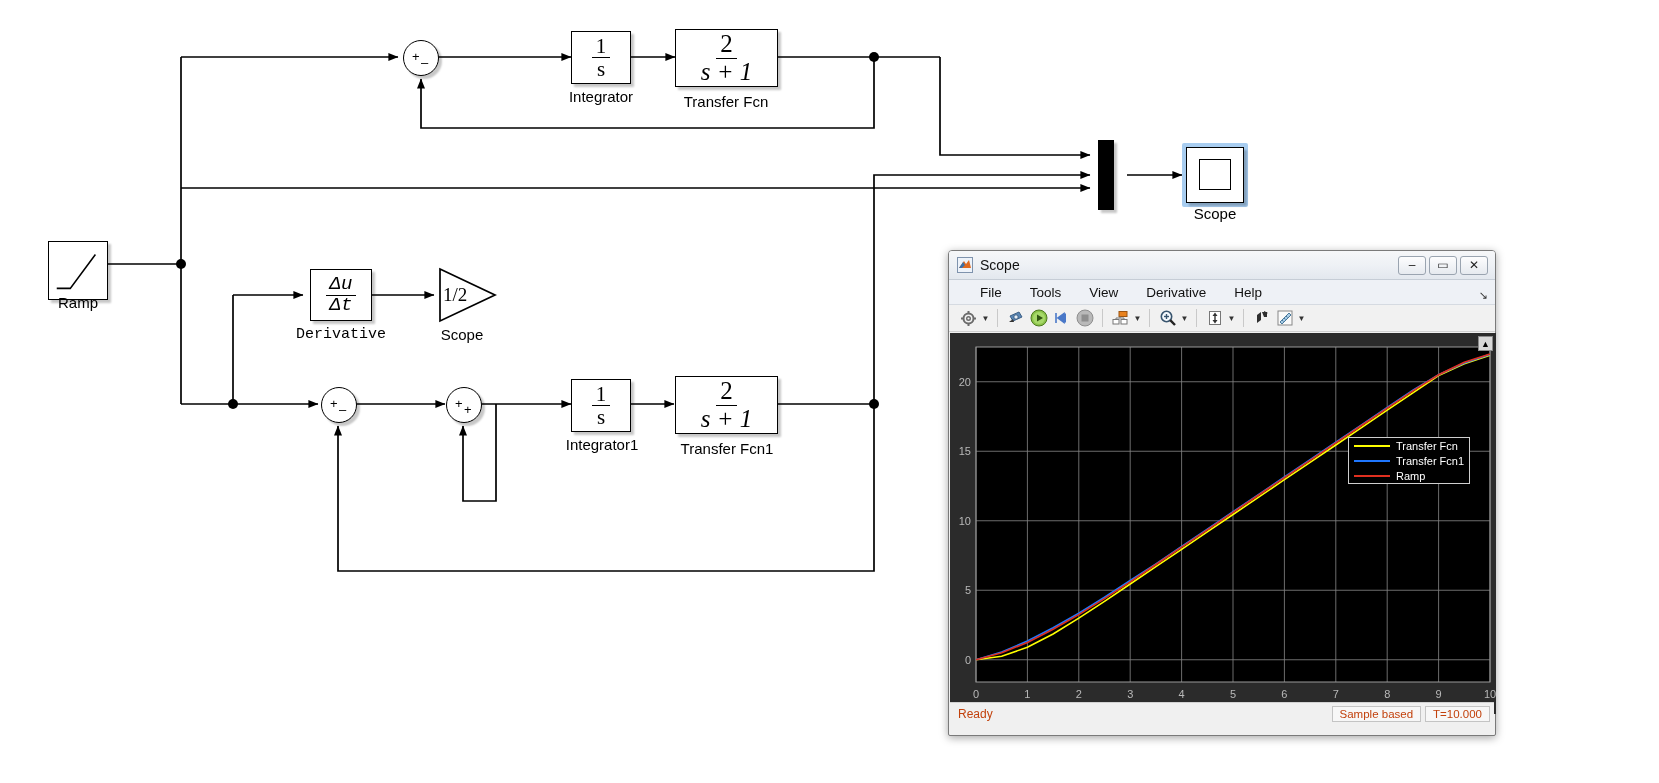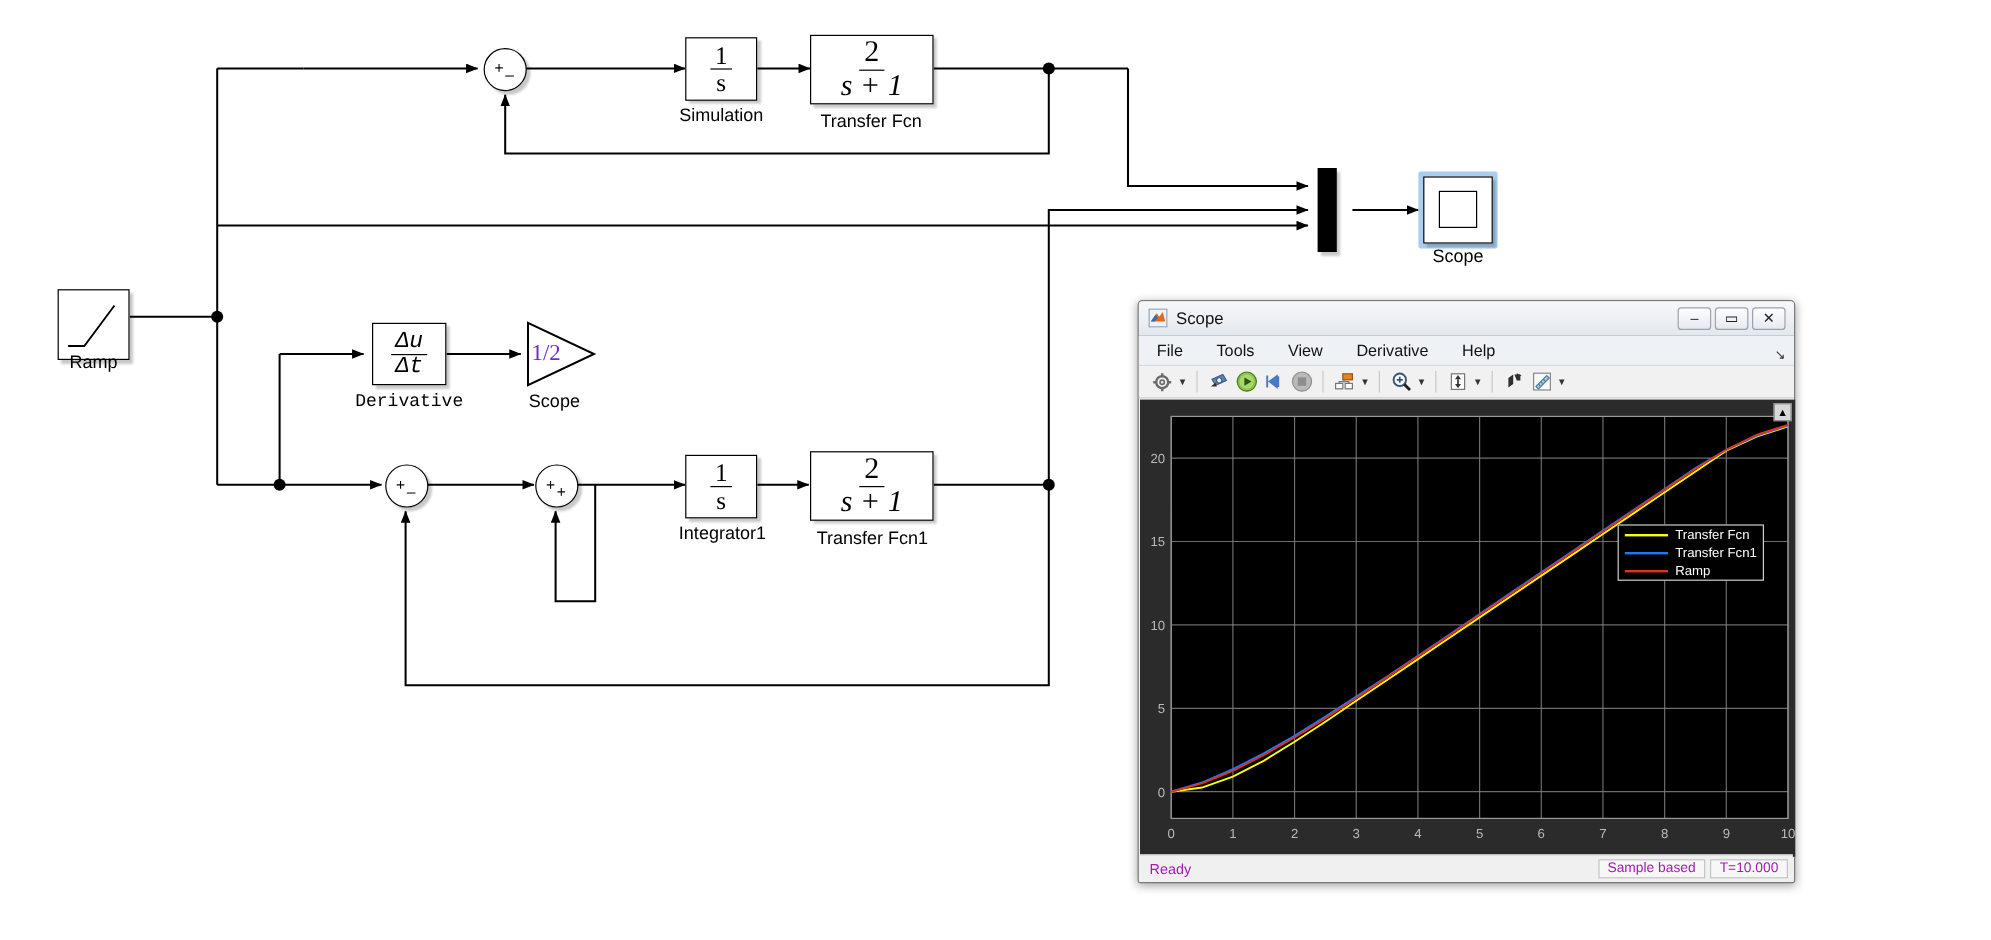--- a/index.html
+++ b/index.html
@@ -27,21 +27,21 @@
 
   
   .sum{position:absolute;width:34px;height:34px;border-radius:50%;border:1.7px solid #000;background:#fff;
        box-shadow:3px 3px 2px rgba(0,0,0,.22);}
   .sgn{position:absolute;font-size:13px;font-family:"Liberation Sans",sans-serif;color:#000;line-height:1;}
 
   
   .gain{position:absolute;width:60px;height:56px;}
   .gain .tri{position:absolute;left:0;top:0;width:100%;height:100%;}
   .gain .gtxt{position:absolute;left:6px;top:50%;transform:translateY(-50%);
-       font-family:"Liberation Serif",serif;font-size:19px;color:#6d28d9;}
+       font-family:"Liberation Serif",serif;font-size:19px;color:#000000;}
 
   
   .mux{position:absolute;background:#000;box-shadow:3px 3px 2px rgba(0,0,0,.22);}
 
   
   .scopeblk{position:absolute;box-sizing:border-box;background:#fff;border:1.6px solid #000;
       box-shadow:3px 3px 2px rgba(0,0,0,.22);}
   .scopeblk .inner{position:absolute;left:12px;top:11px;right:12px;bottom:12px;border:1.6px solid #000;}
   .selring{position:absolute;box-sizing:border-box;border:4px solid #a8cdf0;border-radius:2px;}
 
@@ -55,31 +55,31 @@
   .titlebar{height:29px;box-sizing:border-box;
      background:linear-gradient(to bottom,#f6f7f9 0%,#eef1f5 50%,#e3e8ee 100%);
      border-bottom:1px solid #c6cdd6;border-radius:3px 3px 0 0;
      display:flex;align-items:center;padding:0 4px 0 8px;}
   .wtitle{font-size:14px;color:#111;margin-left:7px;}
   .wbtns{margin-left:auto;display:flex;gap:3px;padding-right:3px;}
   .wbtn{width:28px;height:19px;box-sizing:border-box;border:1px solid #9aa4b0;border-radius:3px;
      background:linear-gradient(to bottom,#fdfdfe,#e6eaef);
      display:flex;align-items:center;justify-content:center;font-size:12px;color:#222;}
   .menubar{height:25px;box-sizing:border-box;background:#eef1f6;border-bottom:1px solid #d5dae1;
-     display:flex;align-items:center;padding-left:12px;position:relative;}
+     display:flex;align-items:center;padding-left:28px;position:relative;}
   .menu{font-size:13.5px;color:#111;margin-right:22px;padding:2px 3px;}
   .menu-expand{position:absolute;right:7px;bottom:2px;font-size:11px;color:#333;}
   .toolbar{height:27px;box-sizing:border-box;background:#f1f1f1;border-bottom:1px solid #cfcfcf;
      display:flex;align-items:center;padding-left:9px;gap:2px;}
   .tbtn{width:21px;height:21px;display:flex;align-items:center;justify-content:center;}
   .tcar{font-size:8px;color:#333;width:9px;text-align:center;}
   .tsep{width:1px;height:18px;background:#c9c9c9;margin:0 5px;}
   .plotwrap{position:absolute;background:#2b2b2b;}
-  .statusbar{position:absolute;left:1px;right:1px;bottom:1px;height:22px;box-sizing:border-box;
-     background:#f0f0f0;border-top:1px solid #d2d2d2;display:flex;align-items:center;font-size:12px;color:#a21caf;}
+  .statusbar{position:absolute;left:1px;right:1px;bottom:11px;height:22px;box-sizing:border-box;
+     background:#f0f0f0;border-top:1px solid #d2d2d2;display:flex;align-items:center;font-size:12px;color:#c2410c;}
   .st-ready{margin-left:8px;}
   .st-right{margin-left:auto;display:flex;align-items:center;}
   .st-cell{border:1px solid #c4c4c4;background:#f7f7f7;padding:1px 7px;margin-right:4px;font-size:11.5px;}
   .legbox{position:absolute;background:#000;border:1px solid #cfcfcf;}
   .legrow{display:flex;align-items:center;height:15px;padding:0 5px;}
   .legline{width:36px;height:0;border-top:2px solid #fff;margin-right:6px;}
   .legtxt{font-size:11px;color:#ffffff;font-family:"Liberation Sans",sans-serif;white-space:nowrap;}
   .maxbtn{position:absolute;width:13px;height:13px;background:#d8d8d8;border:1px solid #8a8a8a;
           display:flex;align-items:center;justify-content:center;font-size:9px;color:#000;}
 </style>
@@ -161,21 +161,21 @@
     <span class="sgn" style="left:8px;top:9px;">+</span>
     <span class="sgn" style="left:17px;top:15px;">–</span>
   </div>
 
   <div class="blk" style="left:571px;top:31px;width:60px;height:53px;">
     <span class="frac f-int">
       <span class="num">1</span>
       <span class="den">s</span>
     </span>
   </div>
-  <div class="blbl" style="left:541px;top:88px;width:120px;">Simulation</div>
+  <div class="blbl" style="left:541px;top:88px;width:120px;">Integrator</div>
 
   <div class="blk" style="left:675px;top:29px;width:103px;height:58px;">
     <span class="frac f-tf">
       <span class="num">2</span>
       <span class="den">s + 1</span>
     </span>
   </div>
   <div class="blbl" style="left:661px;top:93px;width:130px;">Transfer Fcn</div>
 
   <div class="blk" style="left:310px;top:269px;width:62px;height:52px;">

